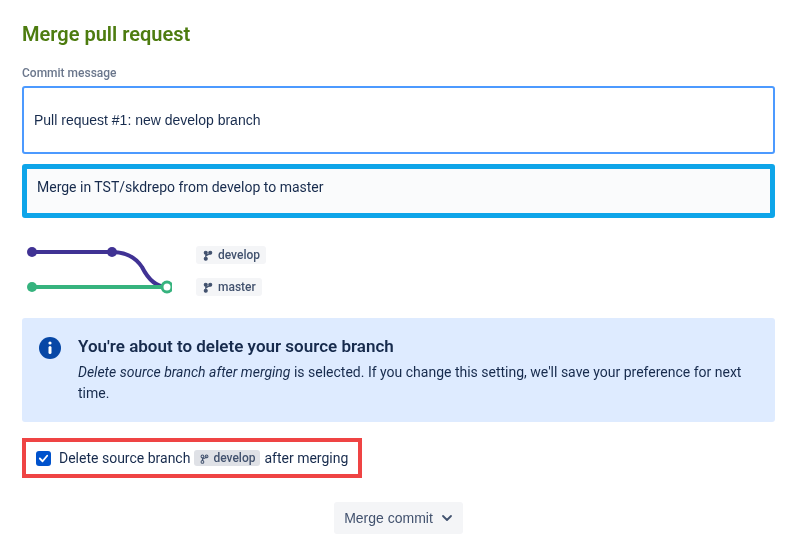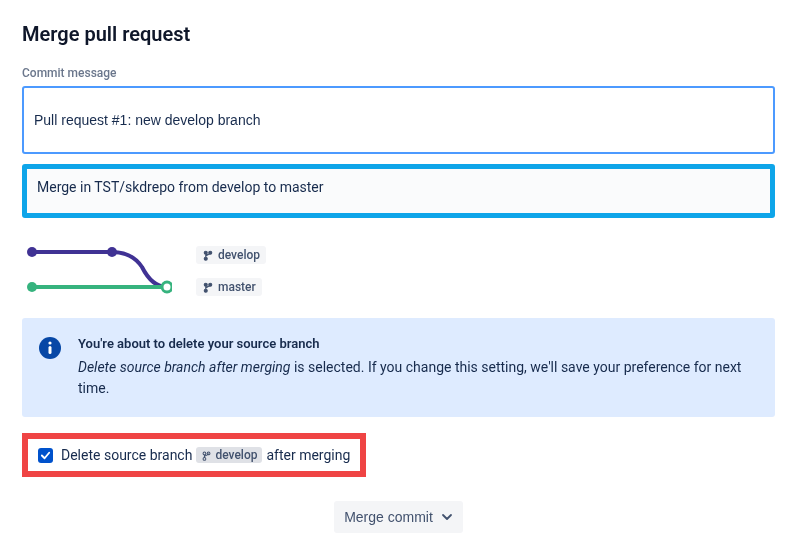--- a/index.html
+++ b/index.html
@@ -10,21 +10,21 @@
     body {
       font-family: -apple-system, BlinkMacSystemFont, "Segoe UI", Roboto, Helvetica, Arial, sans-serif;
       background: #fff;
       padding: 22px;
       color: #172b4d;
       width: 797px;
     }
     h2.title {
       font-size: 20px;
       font-weight: 600;
-      color: #0f172a;
+      color: #4d7c0f;
       margin-bottom: 20px;
     }
     .field-label {
       font-size: 12px;
       color: #6b778c;
       font-weight: 500;
       margin-bottom: 6px;
     }
     .input-text {
       width: 100%;
@@ -87,35 +87,35 @@
       display: flex;
       gap: 16px;
       margin-bottom: 16px;
     }
     .info-icon {
       width: 24px;
       height: 24px;
       flex-shrink: 0;
     }
     .info-content h3 {
-      font-size: 13px;
+      font-size: 17px;
       font-weight: 600;
       color: #172b4d;
       margin-bottom: 6px;
     }
     .info-content p {
       font-size: 14px;
       color: #172b4d;
       line-height: 1.5;
     }
     .info-content em {
       font-style: italic;
     }
     .delete-row {
-      border: 6px solid #ef4444;
+      border: 4px solid #ef4444;
       padding: 8px 10px;
       display: inline-flex;
       align-items: center;
       gap: 8px;
       width: auto;
     }
     .checkbox {
       width: 15px;
       height: 15px;
       background: #0052cc;

